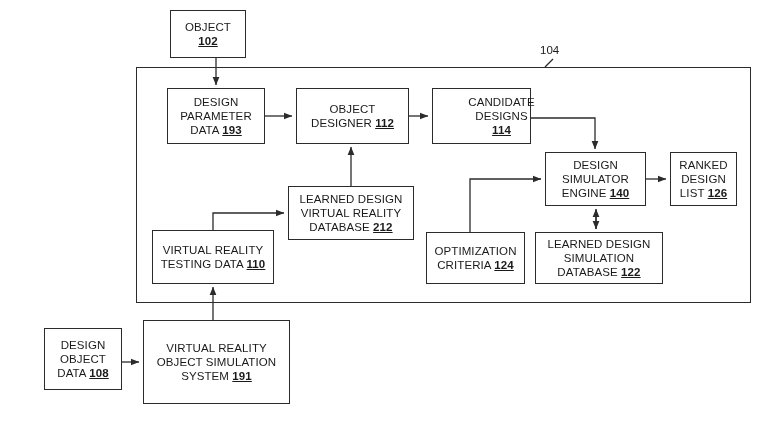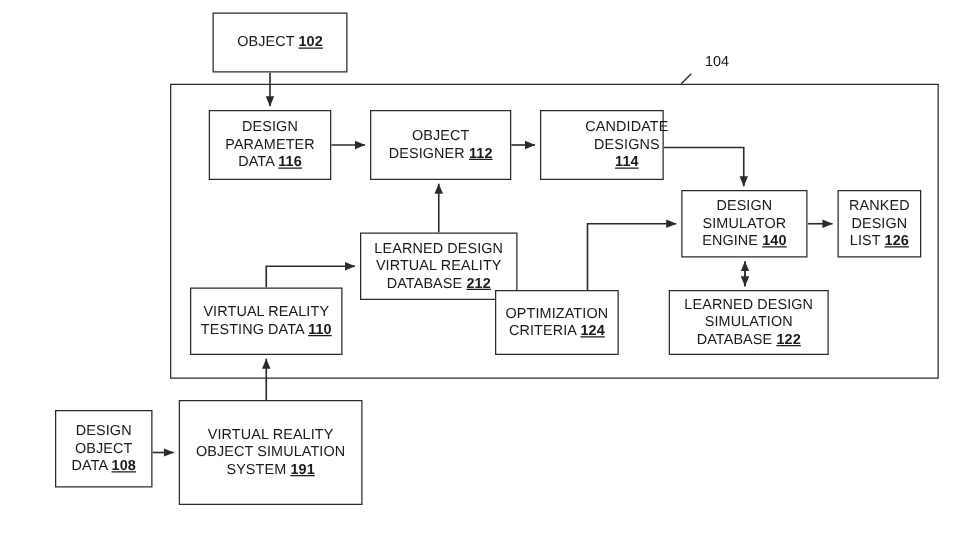--- a/index.html
+++ b/index.html
@@ -93,47 +93,47 @@
 
     <path d="M213,320 L213,287" stroke="#2b2b2b" stroke-width="1.3" fill="none" marker-end="url(#arrowhead)"></path>
 
     <path d="M122,362 L139,362" stroke="#2b2b2b" stroke-width="1.3" fill="none" marker-end="url(#arrowhead)"></path>
 
     <path d="M553,59 L545,67" stroke="#2b2b2b" stroke-width="1.2" fill="none"></path>
   </svg>
 
   <div class="container-box" style="left: 136px; top: 67px; width: 615px; height: 236px;"></div>
 
-  <div class="ref-label" style="left: 540px; top: 44px; font-size: 11.5px; margin-left: 24px;">104</div>
+  <div class="ref-label" style="left: 540px; top: 44px; font-size: 11.5px;">104</div>
 
-  <div class="node" style="left: 170px; top: 10px; width: 108px; height: 48px; font-size: 11.5px;">
+  <div class="node" style="left: 170px; top: 10px; width: 76px; height: 48px; font-size: 11.5px;">
     <span class="label">OBJECT <span class="ref">102</span></span>
   </div>
   <div class="node" style="left: 167px; top: 88px; width: 98px; height: 56px; font-size: 11.5px;">
-    <span class="label">DESIGN<br>PARAMETER<br>DATA <span class="ref">116</span></span>
+    <span class="label">DESIGN<br>PARAMETER<br>DATA <span class="ref">193</span></span>
   </div>
   <div class="node" style="left: 296px; top: 88px; width: 113px; height: 56px; font-size: 11.5px;">
     <span class="label">OBJECT<br>DESIGNER <span class="ref">112</span></span>
   </div>
   <div class="node" style="left: 432px; top: 88px; width: 99px; height: 56px; font-size: 11.5px; padding-left: 40px;">
     <span class="label">CANDIDATE<br>DESIGNS <span class="ref">114</span></span>
   </div>
   <div class="node" style="left: 545px; top: 152px; width: 101px; height: 54px; font-size: 11.5px;">
     <span class="label">DESIGN<br>SIMULATOR<br>ENGINE <span class="ref">140</span></span>
   </div>
   <div class="node" style="left: 670px; top: 152px; width: 67px; height: 54px; font-size: 11.5px;">
     <span class="label">RANKED<br>DESIGN<br>LIST <span class="ref">126</span></span>
   </div>
   <div class="node" style="left: 288px; top: 186px; width: 126px; height: 54px; font-size: 11.5px;">
     <span class="label">LEARNED DESIGN<br>VIRTUAL REALITY<br>DATABASE <span class="ref">212</span></span>
   </div>
   <div class="node" style="left: 152px; top: 230px; width: 122px; height: 54px; font-size: 11.5px;">
     <span class="label">VIRTUAL REALITY<br>TESTING DATA <span class="ref">110</span></span>
   </div>
-  <div class="node" style="left: 396px; top: 232px; width: 99px; height: 52px; font-size: 11.5px;">
+  <div class="node" style="left: 426px; top: 232px; width: 99px; height: 52px; font-size: 11.5px;">
     <span class="label">OPTIMIZATION<br>CRITERIA <span class="ref">124</span></span>
   </div>
   <div class="node" style="left: 535px; top: 232px; width: 128px; height: 52px; font-size: 11.5px;">
     <span class="label">LEARNED DESIGN<br>SIMULATION<br>DATABASE <span class="ref">122</span></span>
   </div>
   <div class="node" style="left: 44px; top: 328px; width: 78px; height: 62px; font-size: 11.5px;">
     <span class="label">DESIGN<br>OBJECT<br>DATA <span class="ref">108</span></span>
   </div>
   <div class="node" style="left: 143px; top: 320px; width: 147px; height: 84px; font-size: 11.5px;">
     <span class="label">VIRTUAL REALITY<br>OBJECT SIMULATION<br>SYSTEM <span class="ref">191</span></span>

